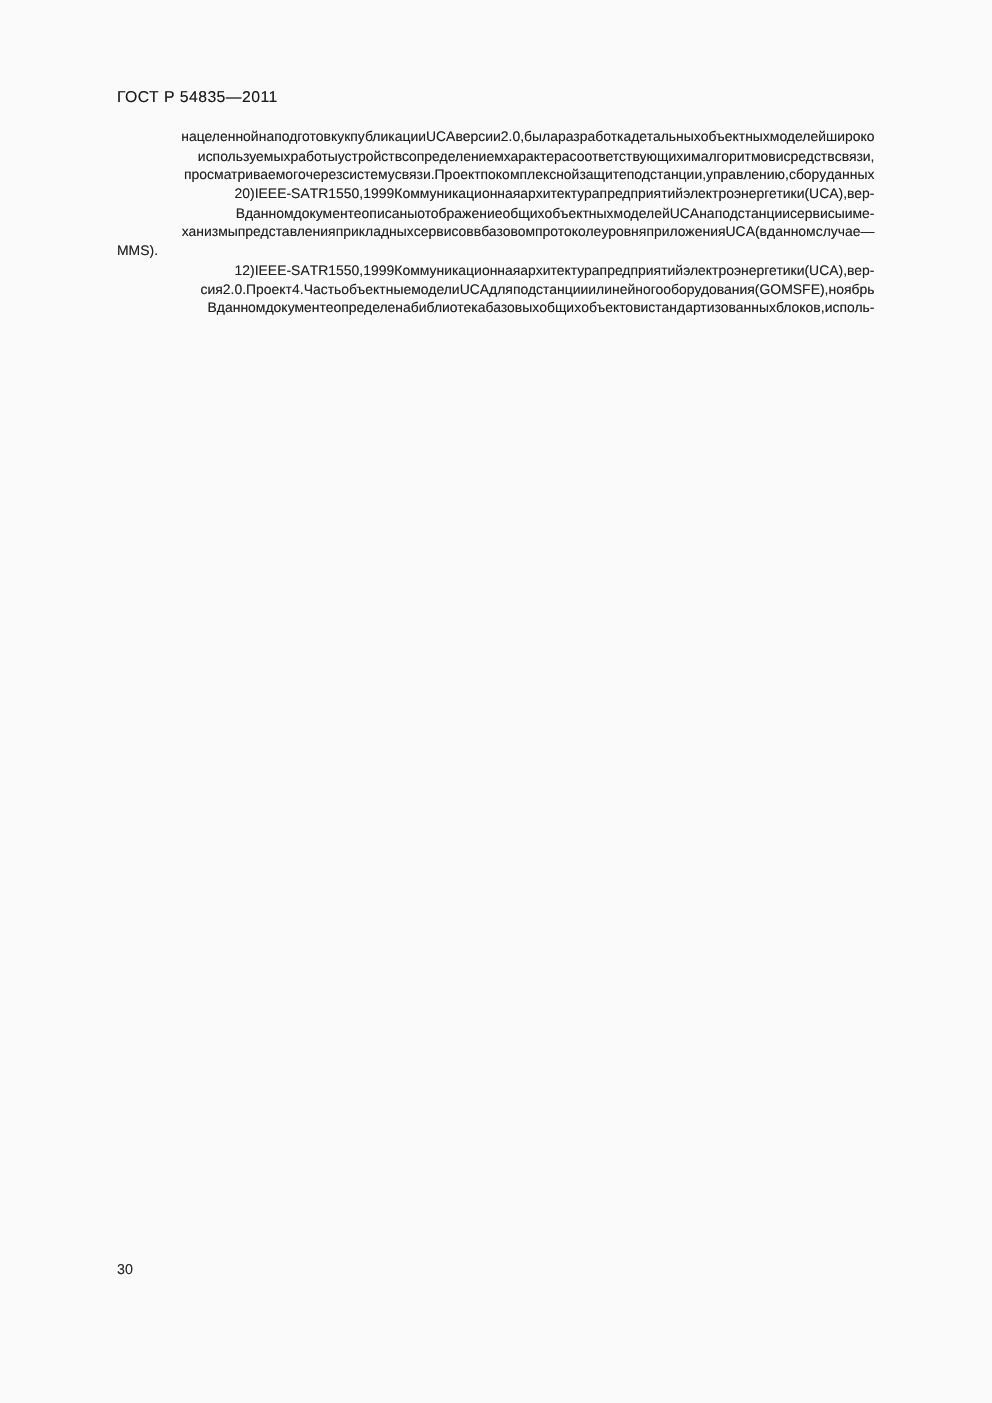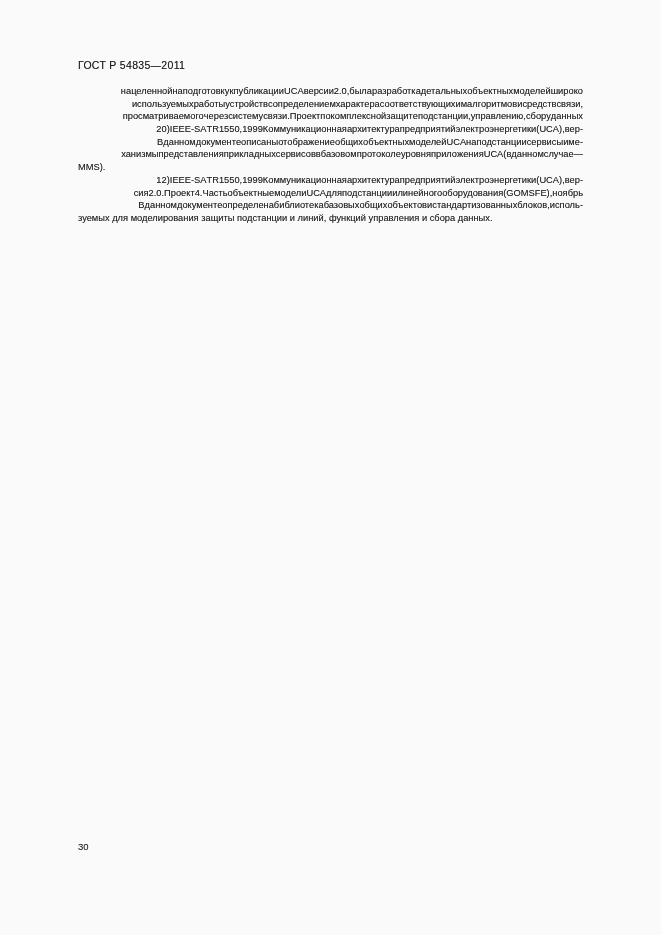--- a/index.html
+++ b/index.html
@@ -81,17 +81,16 @@
       <div class="line just"><span>нацеленной</span><span>на</span><span>подготовку</span><span>к</span><span>публикации</span><span>UCA</span><span>версии</span><span>2.0,</span><span>была</span><span>разработка</span><span>детальных</span><span>объектных</span><span>моделей</span><span>широко</span></div>
       <div class="line just"><span>используемых</span><span>работы</span><span>устройств</span><span>с</span><span>определением</span><span>характера</span><span>соответствующих</span><span>им</span><span>алгоритмов</span><span>и</span><span>средств</span><span>связи,</span></div>
       <div class="line just"><span>просматриваемого</span><span>через</span><span>систему</span><span>связи.</span><span>Проект</span><span>по</span><span>комплексной</span><span>защите</span><span>подстанции,</span><span>управлению,</span><span>сбору</span><span>данных</span></div>
       <div class="line just indent"><span>20)</span><span>IEEE-SA</span><span>TR</span><span>1550,1999</span><span>Коммуникационная</span><span>архитектура</span><span>предприятий</span><span>электроэнергетики</span><span>(UCA),</span><span>вер-</span></div>
       <div class="line just indent"><span>В</span><span>данном</span><span>документе</span><span>описаны</span><span>отображение</span><span>общих</span><span>объектных</span><span>моделей</span><span>UCA</span><span>на</span><span>подстанции</span><span>сервисы</span><span>и</span><span>ме-</span></div>
       <div class="line just"><span>ханизмы</span><span>представления</span><span>прикладных</span><span>сервисов</span><span>в</span><span>базовом</span><span>протоколе</span><span>уровня</span><span>приложения</span><span>UCA</span><span>(в</span><span>данном</span><span>случае</span><span>—</span></div>
       <div class="line">MMS).</div>
       <div class="line just indent"><span>12)</span><span>IEEE-SA</span><span>TR</span><span>1550,1999</span><span>Коммуникационная</span><span>архитектура</span><span>предприятий</span><span>электроэнергетики</span><span>(UCA),</span><span>вер-</span></div>
       <div class="line just"><span>сия</span><span>2.0.</span><span>Проект</span><span>4.</span><span>Часть</span><span>объектные</span><span>модели</span><span>UCA</span><span>для</span><span>подстанции</span><span>и</span><span>линейного</span><span>оборудования</span><span>(GOMSFE),</span><span>ноябрь</span></div>
       <div class="line just indent"><span>В</span><span>данном</span><span>документе</span><span>определена</span><span>библиотека</span><span>базовых</span><span>общих</span><span>объектов</span><span>и</span><span>стандартизованных</span><span>блоков,</span><span>исполь-</span></div>
-      <div class="line">зуемых для моделирования защиты подстанции и линий, функций управления и сбора данных.</div>
     </div>
 
   <div class="page-number">30</div>
 </div>
 
 </body></html>

